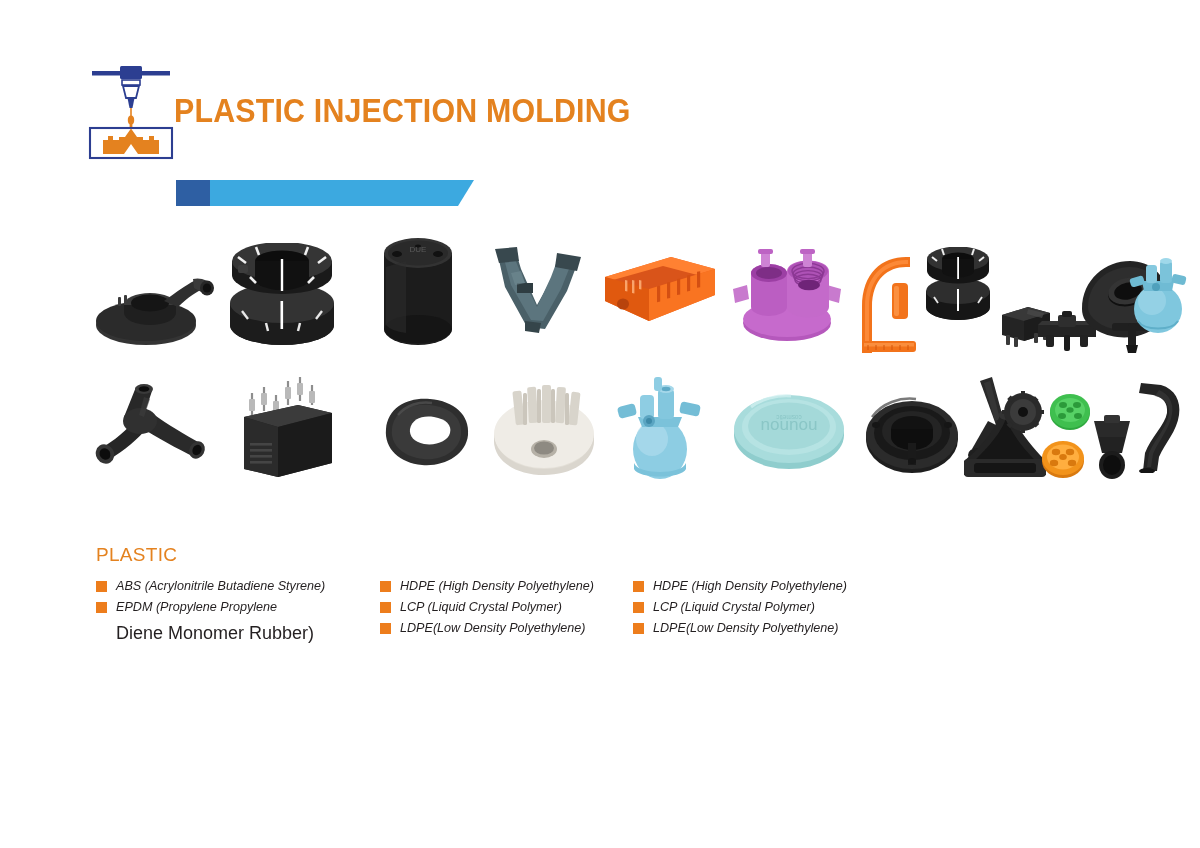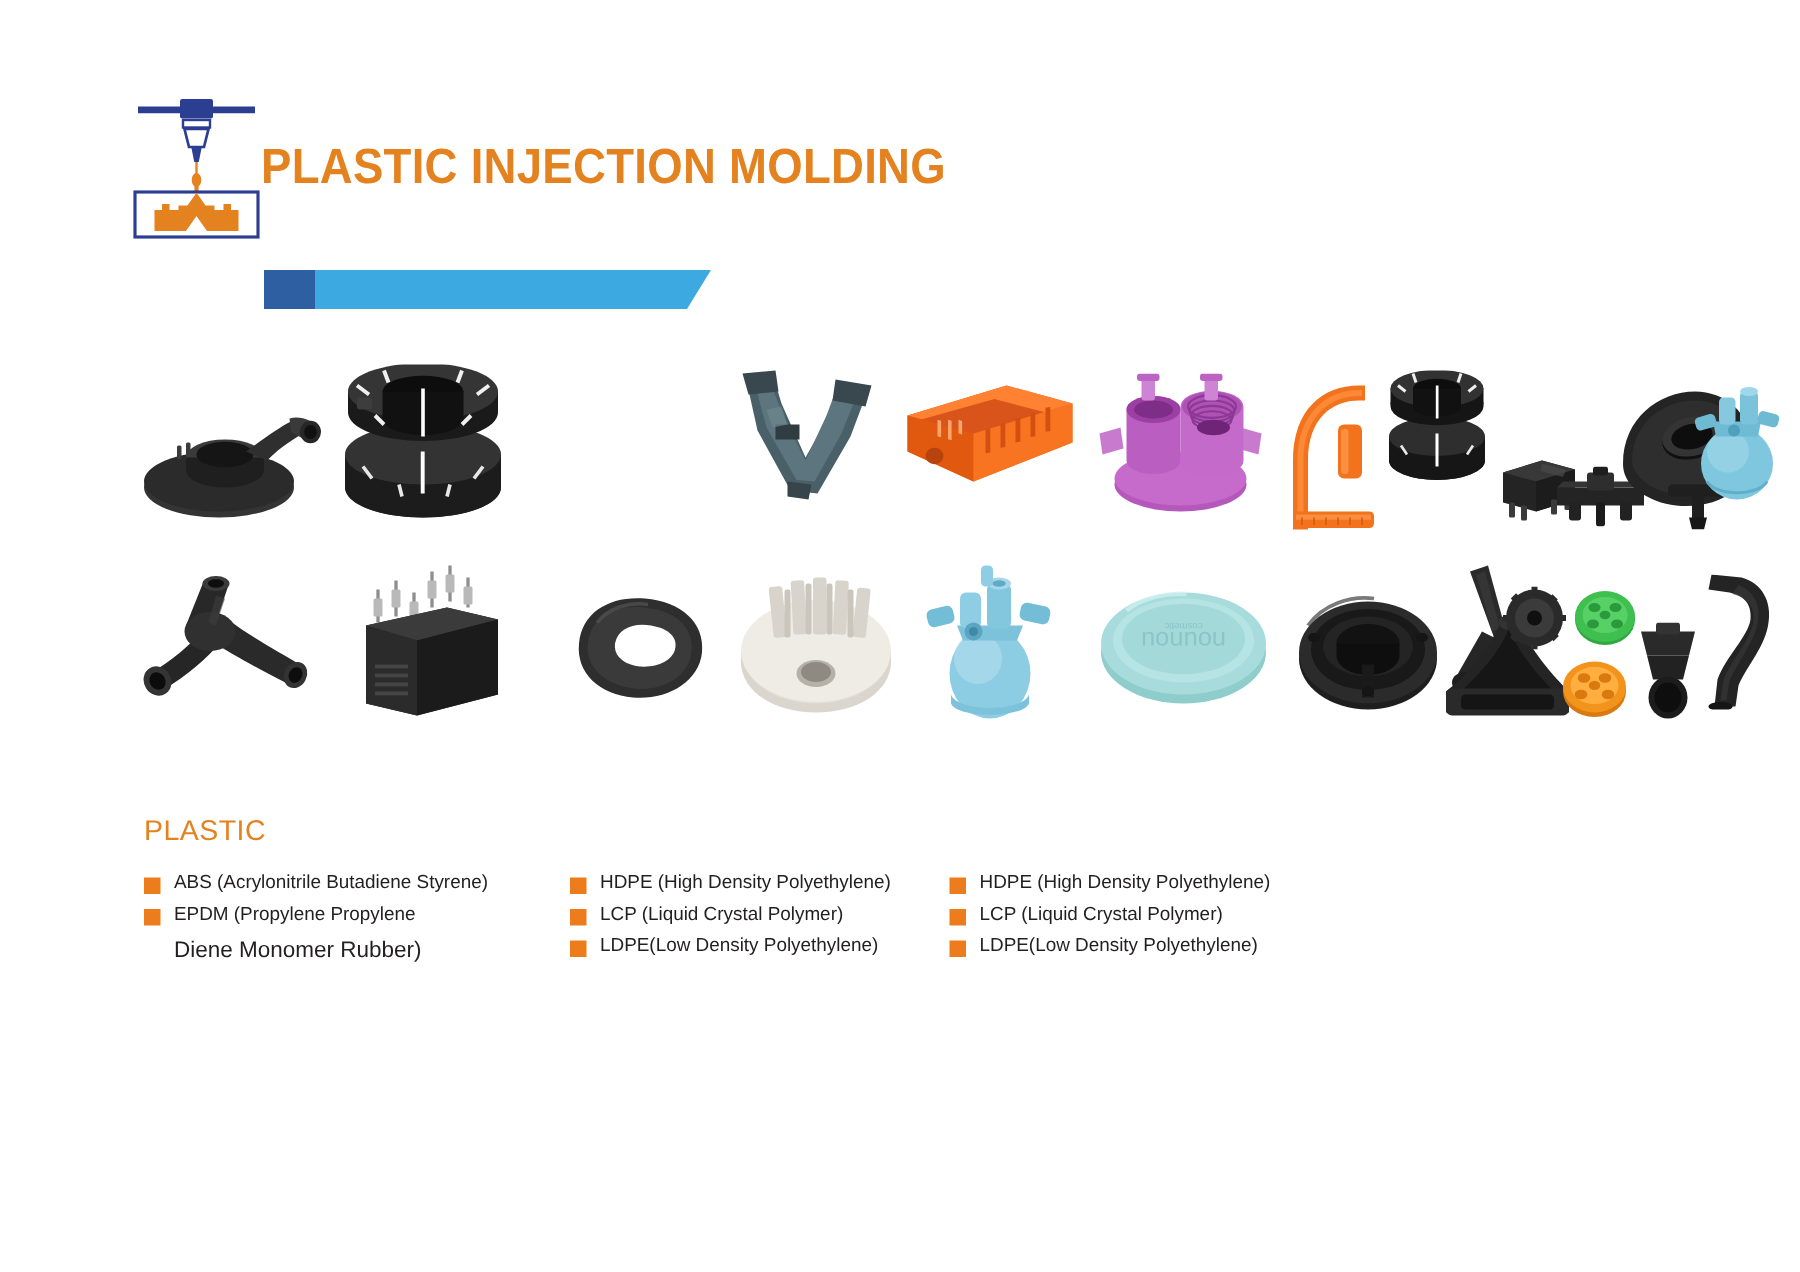--- a/index.html
+++ b/index.html
@@ -43,33 +43,33 @@
   .material-title {
     font-size: 19px; color: #E4821F; font-weight: normal;
     letter-spacing: 0.3px; margin-bottom: 12px;
   }
   .legend-cols { position: relative; display: flex; }
   .legend-col { position: relative; }
   .legend-col.c1 { width: 284px; }
   .legend-col.c2 { width: 253px; }
   .legend-col.c3 { width: 300px; }
   .legend-item {
-    display: flex; align-items: center;
-    height: 21px; margin-bottom: 0px;
+    display: flex; align-items: flex-start;
+    height: 21px; margin-bottom: 0px; font-style: italic;
   }
   .bullet {
     width: 11px; height: 11px; background: #ED7D1C;
     flex: 0 0 11px; margin-top: 3px; margin-right: 9px;
   }
   .legend-label {
     font-size: 12.6px; color: #231f20; line-height: 17px;
     white-space: nowrap;
   }
   .legend-cont {
-    font-size: 15px; color: #231f20; line-height: 17px;
+    font-size: 18px; color: #231f20; line-height: 17px;
     margin-left: 20px; margin-top: 5px; white-space: nowrap;
   }
 </style>
 </head>
 <body>
 
 <div class="page">
 
   <div class="header">
 
@@ -155,20 +155,33 @@
             <line x1="92" y1="20" x2="100" y2="14"></line>
             <line x1="30" y1="4" x2="33" y2="12"></line>
             <line x1="79" y1="12" x2="82" y2="4"></line>
             <line x1="24" y1="34" x2="30" y2="40"></line>
             <line x1="82" y1="40" x2="88" y2="34"></line>
           </g>
           <rect x="12" y="22" width="10" height="8" rx="2" fill="#3d3d3d"></rect>
         </svg>
       </div>
 
+      <div class="product-cell" style="left:290px; bottom:6px;">
+        <svg width="84" height="112" viewBox="0 0 84 112">
+          <path d="M8 16 L8 92 A34 16 0 0 0 76 92 L76 16 Z" fill="#1c1c1c"></path>
+          <ellipse cx="42" cy="92" rx="34" ry="14" fill="#151515"></ellipse>
+          <ellipse cx="42" cy="16" rx="34" ry="15" fill="#333"></ellipse>
+          <ellipse cx="42" cy="16" rx="30" ry="12.5" fill="#2a2a2a"></ellipse>
+          <ellipse cx="21" cy="17" rx="5" ry="3" fill="#111"></ellipse>
+          <ellipse cx="62" cy="17" rx="5" ry="3" fill="#111"></ellipse>
+          <ellipse cx="42" cy="9" rx="3" ry="1.6" fill="#111"></ellipse>
+          <text x="42" y="15" font-family="Liberation Sans, sans-serif" font-size="8" fill="#5a5a5a" text-anchor="middle">DUE</text>
+          <path d="M10 30 L10 88 A30 13 0 0 0 30 96 L30 24 Z" fill="#2e2e2e" opacity="0.55"></path>
+        </svg>
+      </div>
 
       <div class="product-cell" style="left:395px; bottom:20px;">
         <svg width="116" height="92" viewBox="0 0 116 92">
           <path d="M16 8 L34 6 L40 26 L56 62 L74 30 L78 12 L98 16 L86 48 L64 86 L46 84 L24 44 Z" fill="#4a6068"></path>
           <path d="M22 12 L32 11 L42 36 L56 64 L70 34 L76 18 L90 21 L80 46 L62 78 L50 77 L30 42 Z" fill="#5c757e"></path>
           <path d="M14 6 L36 4 L38 18 L18 20 Z" fill="#38484e"></path>
           <path d="M76 10 L100 14 L96 28 L74 24 Z" fill="#38484e"></path>
           <path d="M44 78 L60 80 L58 90 L44 88 Z" fill="#35454a"></path>
           <path d="M36 40 L52 40 L52 50 L36 50 Z" fill="#2f3d42"></path>
           <path d="M30 30 L40 28 L44 40 L34 42 Z" fill="#6d8790" opacity="0.7"></path>

